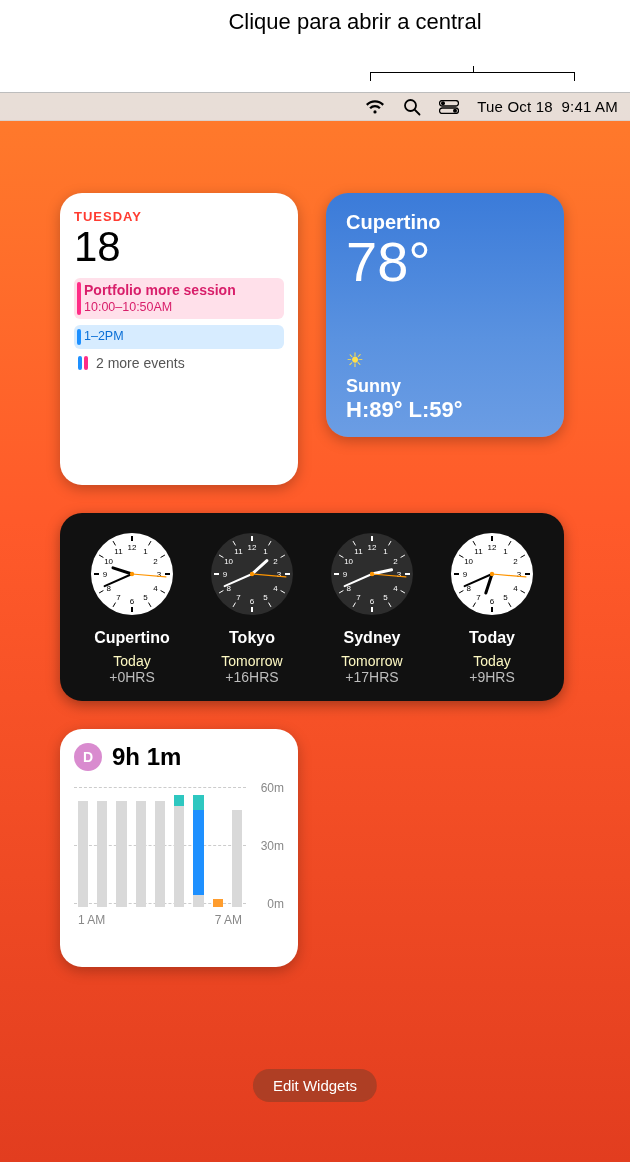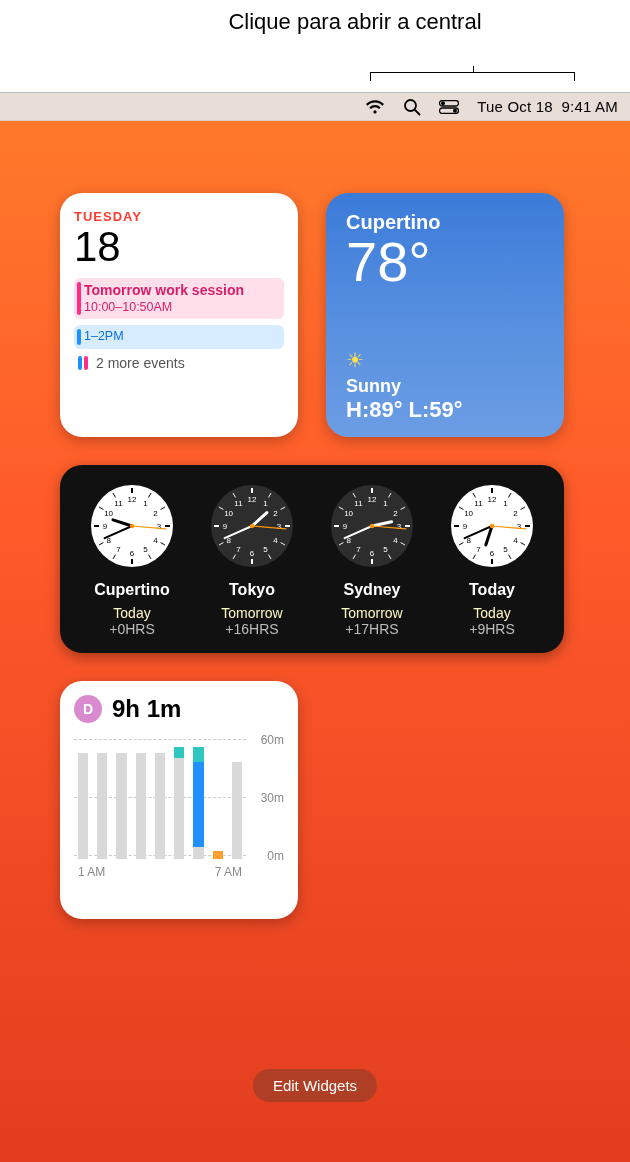--- a/index.html
+++ b/index.html
@@ -76,21 +76,21 @@
     display: flex;
     gap: 28px;
   }
   .widget {
     border-radius: 22px;
     box-shadow: 0 4px 14px rgba(0,0,0,0.25);
     overflow: hidden;
   }
   .calendar {
     width: 238px;
-    height: 244px;
+    height: 292px;
     background: #fff;
     padding: 16px 14px;
     color: #000;
   }
   .calendar .dayname {
     color: #ff3b30;
     font-size: 13px;
     font-weight: 700;
     letter-spacing: 1px;
     text-transform: uppercase;
@@ -272,21 +272,21 @@
 
   <div class="widgets">
 
     <div class="row1">
 
       <div class="widget calendar">
         <div class="dayname">TUESDAY</div>
         <div class="daynum">18</div>
         <div id="cal-events">
             <div class="event pink">
-              <div class="title">Tomorrow work session</div>
+              <div class="title">Portfolio more session</div>
               <div class="time">10:00–10:50AM</div>
             </div>
             <div class="event blue">
               <div class="time">1–2PM</div>
             </div>
           </div>
         <div class="more-row">
           <span class="dots" id="more-dots">
               <span class="dot" style="background: rgb(30, 144, 255);"></span>
               <span class="dot" style="background: rgb(255, 45, 135);"></span>

